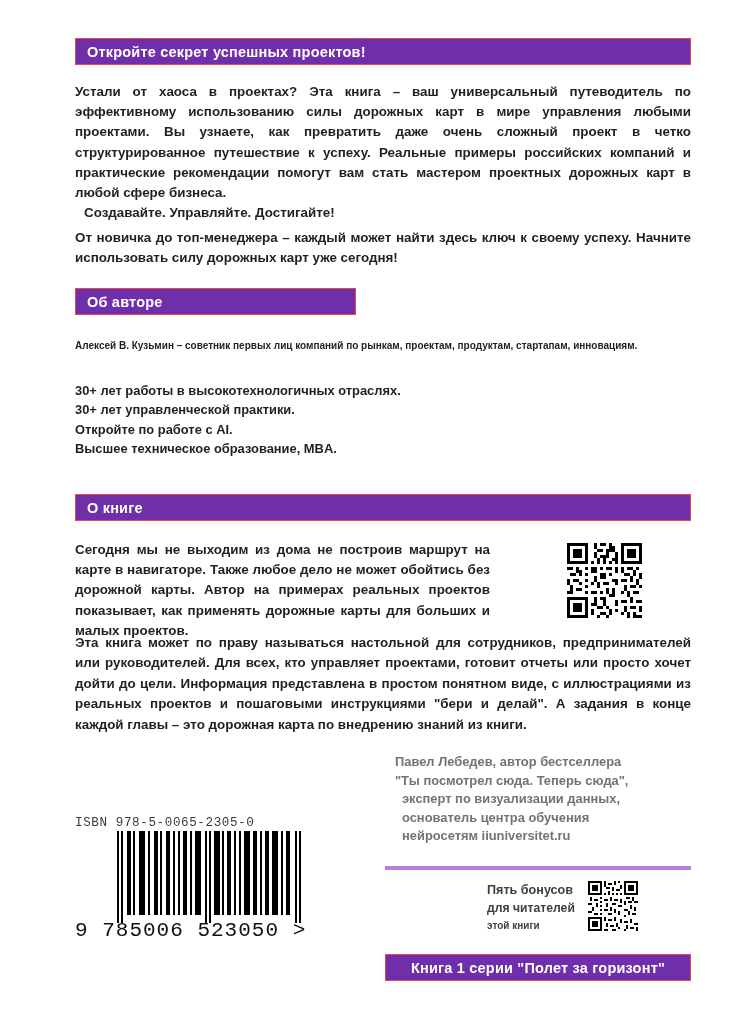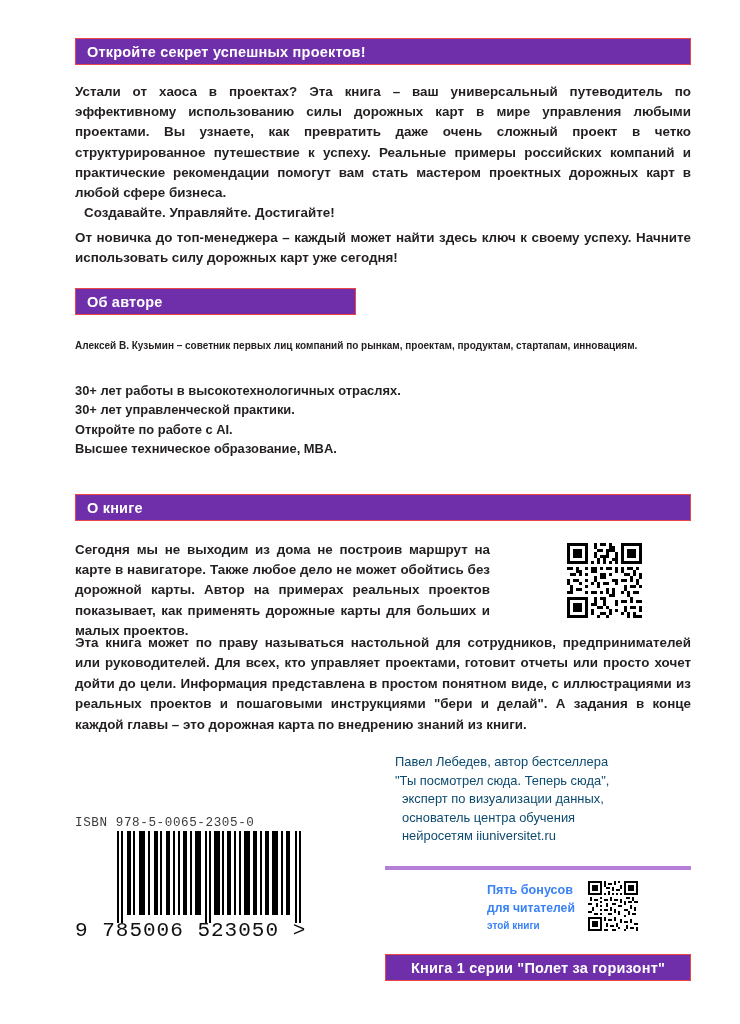--- a/index.html
+++ b/index.html
@@ -92,24 +92,24 @@
     image-rendering: pixelated;
   }
   #qr-book  { left: 567px; top: 543px; width: 75px; height: 75px; }
   #qr-bonus { left: 588px; top: 881px; width: 50px; height: 50px; }
   .qr svg { display: block; width: 100%; height: 100%; }
 
   
   #testimonial {
     position: absolute;
     left: 395px; top: 753px; width: 296px;
-    font-weight: normal;
+    font-weight: bold;
     font-size: 12.9px;
     line-height: 18.6px;
-    color: #0c4a6e;
+    color: #737373;
   }
   #testimonial div:nth-child(n+3) { padding-left: 7px; }
 
   
   #divider {
     position: absolute;
     left: 385px; top: 866px; width: 306px; height: 4px;
     background: #b47fd6;
   }
 
@@ -145,21 +145,21 @@
     white-space: nowrap;
   }
 
   
   #bonus-text {
     position: absolute;
     left: 487px; top: 882px;
     font-weight: bold;
     font-size: 12.6px;
     line-height: 17.6px;
-    color: #3b82f6;
+    color: #404040;
     white-space: nowrap;
   }
   #bonus-text div:nth-child(2) { font-size: 12.2px; }
   #bonus-text div:nth-child(3) { font-size: 10px; }
 </style>
 </head>
 <body>
 
 <div class="page">
 

